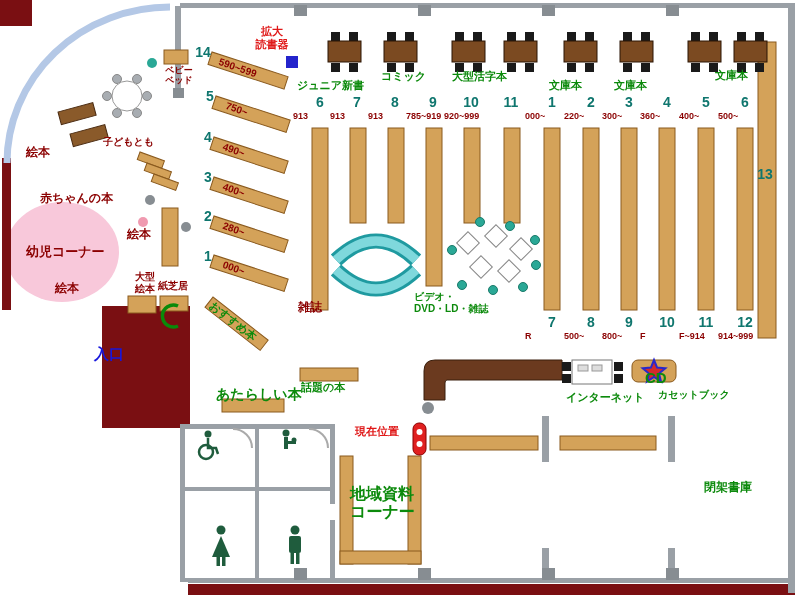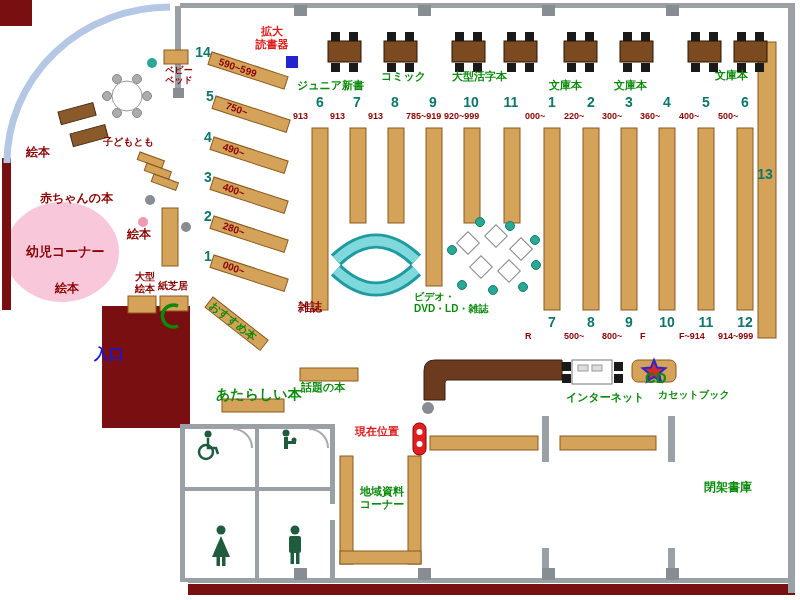--- a/index.html
+++ b/index.html
@@ -331,21 +331,21 @@
   <div class="lbl green" style="left:414px;top:291px;font-size:10px;">
     <div>ビデオ・</div>
     <div>DVD・LD・雑誌</div>
   </div>
   <div class="lbl green" style="left:566px;top:391px;font-size:11px;font-family:Liberation Serif, serif;">インターネット</div>
   <div class="lbl green" style="left:645px;top:348px;font-size:15px;margin-top:21px;">CD</div>
   <div class="lbl green" style="left:658px;top:389px;font-size:10px;">カセットブック</div>
   <div class="lbl green" style="left:216px;top:386px;font-size:14px;">あたらしい本</div>
   <div class="lbl green" style="left:301px;top:381px;font-size:11px;">話題の本</div>
   <div class="lbl red" style="left:355px;top:425px;font-size:11px;">現在位置</div>
-  <div class="lbl green ctr" style="left:350px;top:485px;width:64px;font-size:11px;">
+  <div class="lbl green ctr" style="left:350px;top:485px;width:64px;font-size:16px;">
     <div>地域資料</div>
     <div>コーナー</div>
   </div>
   <div class="lbl green" style="left:704px;top:481px;font-size:12px;">閉架書庫</div>
   <div class="lbl blue" style="left:94px;top:345px;font-size:15px;">入口</div>
 
   <div class="lbl dred ctr" style="left:162px;top:65px;width:34px;font-size:9px;">
     <div>ベビー</div>
     <div>ベッド</div>
   </div>

